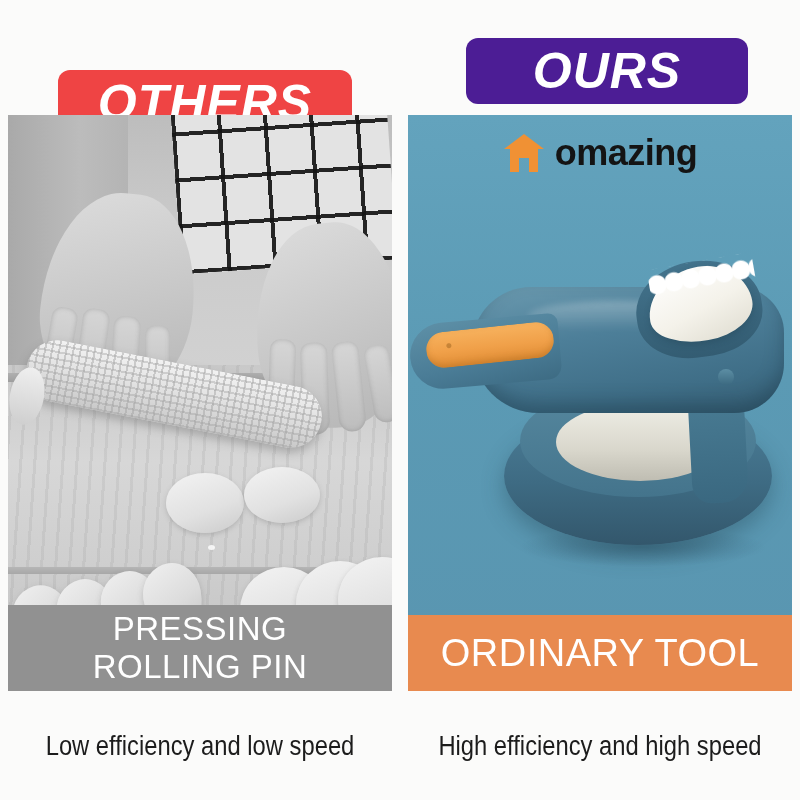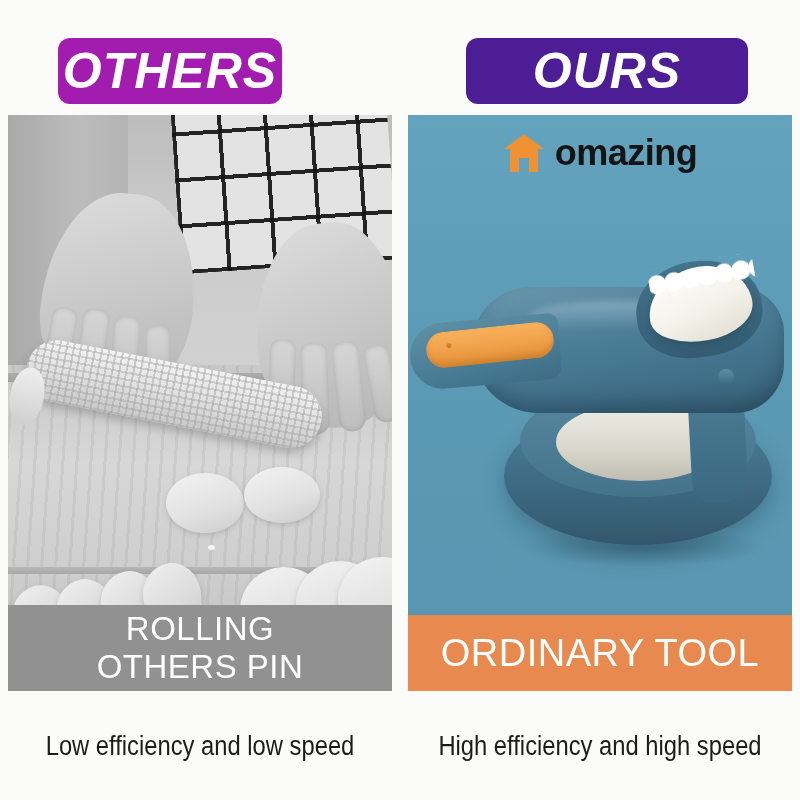--- a/index.html
+++ b/index.html
@@ -33,22 +33,23 @@
     color: #ffffff;
     font-style: italic;
     font-weight: bold;
     font-size: 50px;
     letter-spacing: 1px;
     line-height: 1;
     font-family: "Liberation Sans", sans-serif;
   }
   .badge-others {
     left: 58px;
-    width: 224px;
-    background: #a21caf;
+    width: 294px;
+    background: #ef4444;
+    margin-top: 32px;
   }
   .badge-ours {
     left: 466px;
     width: 282px;
     background: #4c1d95;
     font-style: italic;
   }
 
   
   .panel {
@@ -399,22 +400,22 @@
       <div class="bw-wrapper" style="left:158px; top:358px; width:78px; height:60px;"></div>
       <div class="bw-wrapper" style="left:236px; top:352px; width:76px; height:56px;"></div>
 
       <div class="bw-flour" style="left:200px; top:430px; width:7px;  height:5px;"></div>
       <div class="bw-flour" style="left:262px; top:566px; width:9px;  height:6px;"></div>
       <div class="bw-flour" style="left:120px; top:556px; width:6px;  height:5px;"></div>
       <div class="bw-flour" style="left:332px; top:566px; width:11px; height:6px;"></div>
     </div>
 
     <div class="label-bar label-bar-left">
-      <span>ROLLING</span>
-      <span>OTHERS PIN</span>
+      <span>PRESSING</span>
+      <span>ROLLING PIN</span>
     </div>
   </div>
 
   <div class="panel panel-right">
 
     <div class="photo-color">
 
       <div class="brandrow">
         <span class="brand-h">
           <svg width="42" height="40" viewBox="0 0 42 40" aria-hidden="true">

